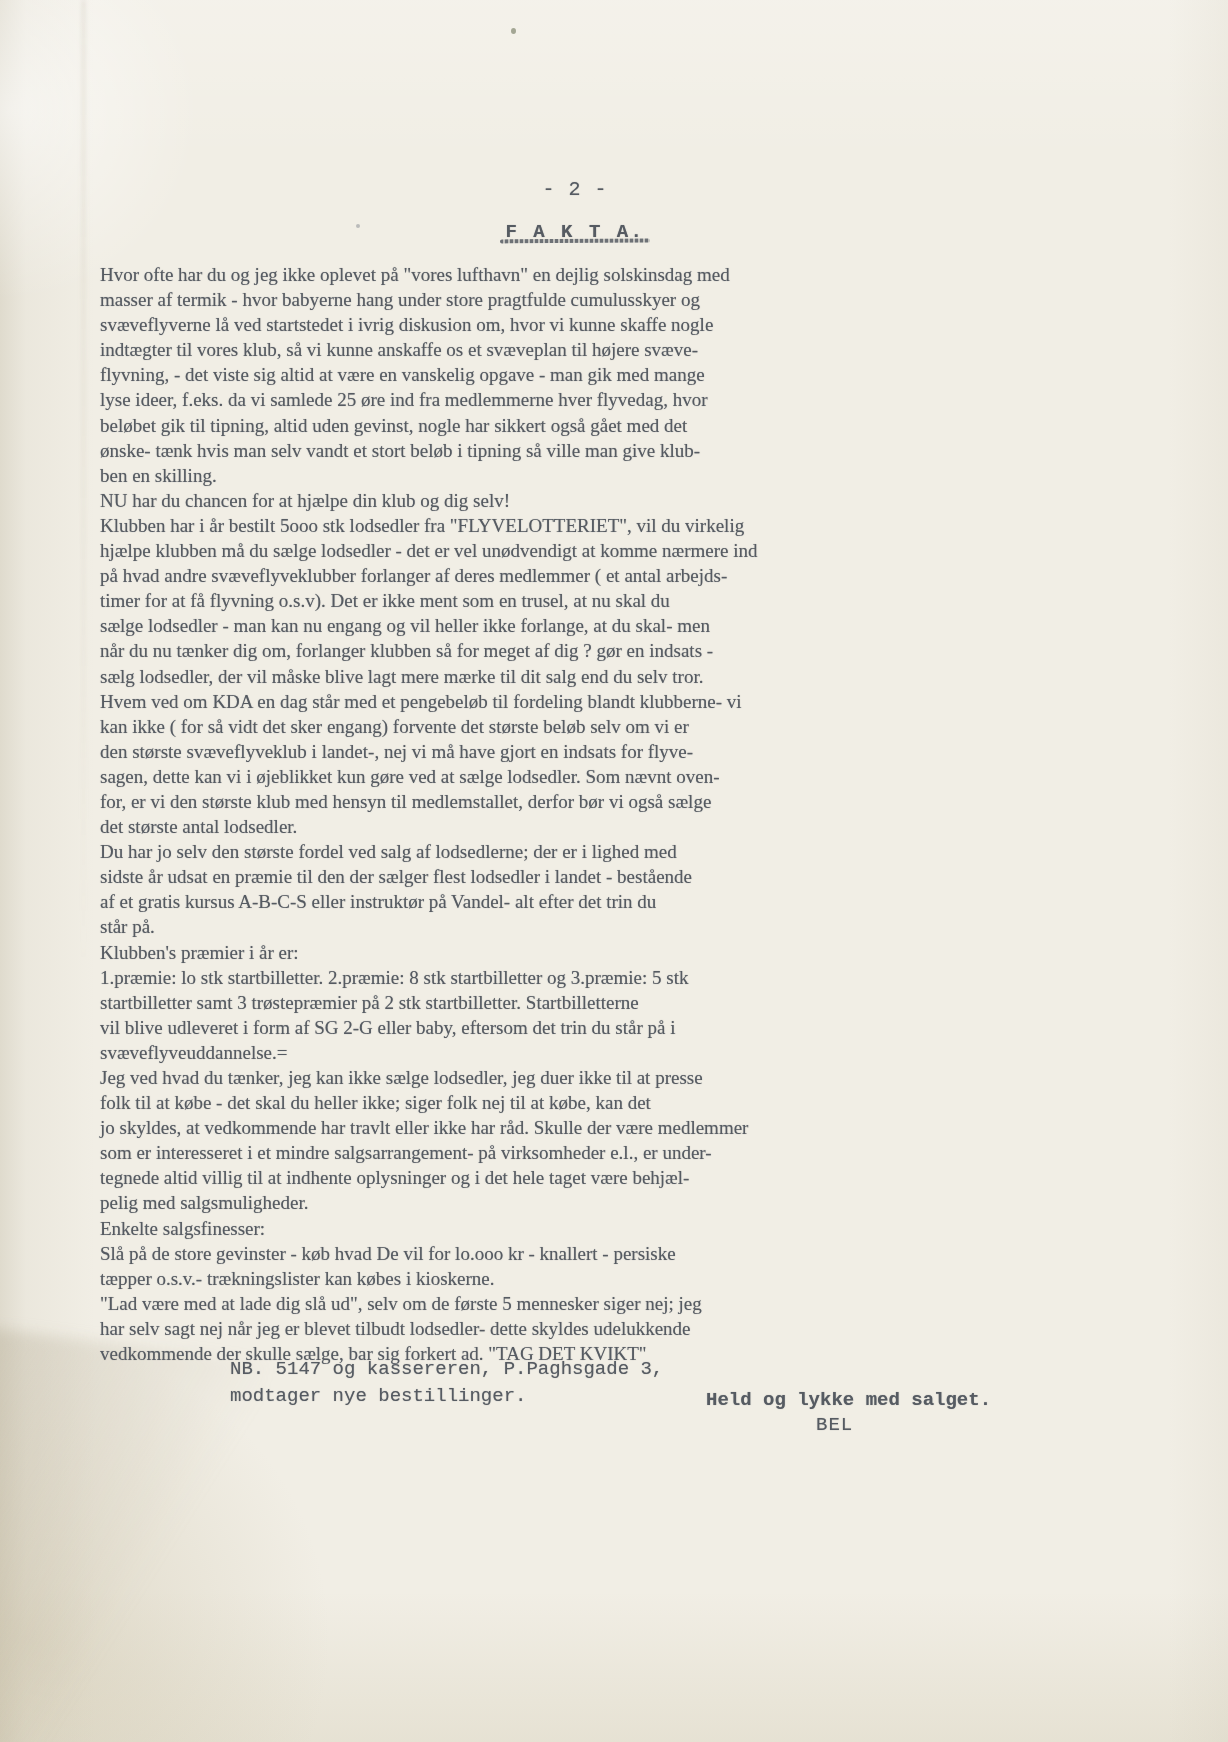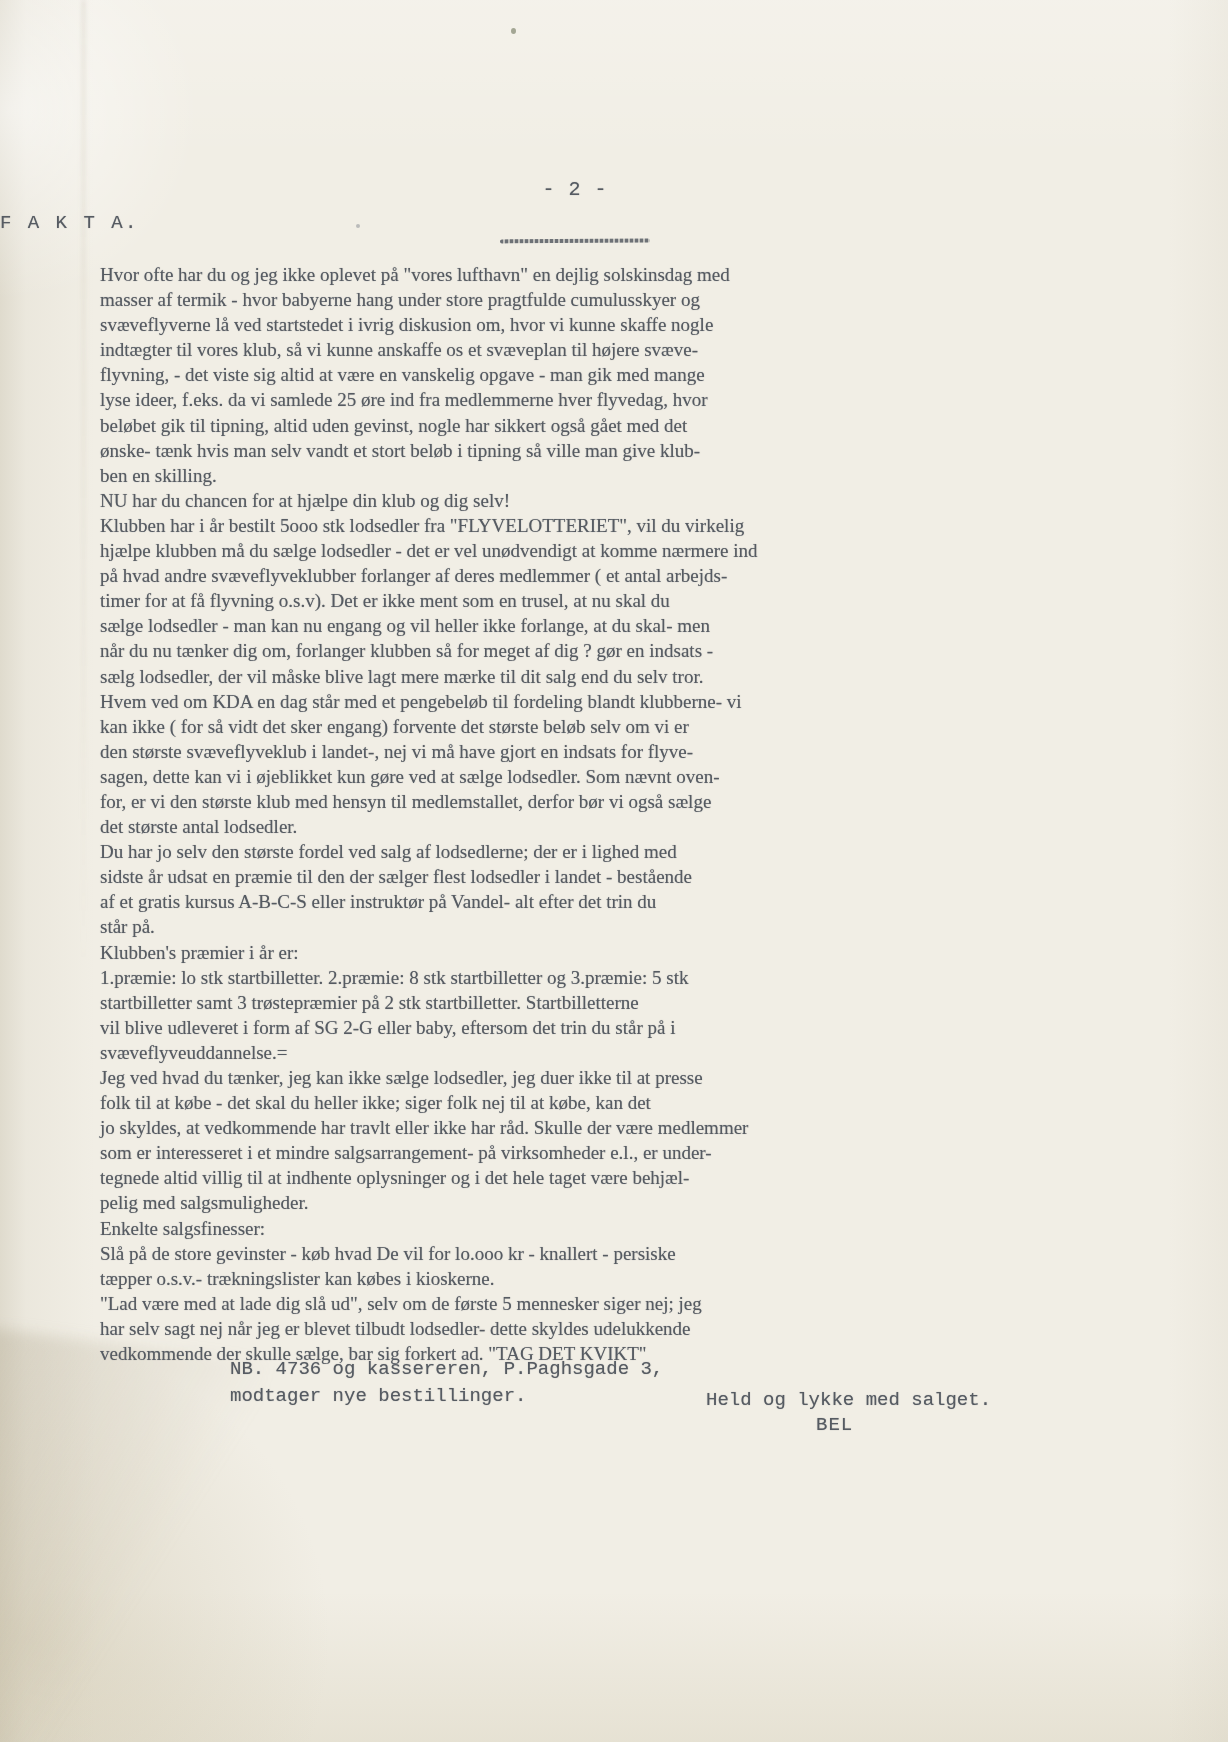--- a/index.html
+++ b/index.html
@@ -43,21 +43,21 @@
     background:#8e9297;opacity:.55;
   }
   .ink{
     text-shadow:0 0 1px rgba(86,91,98,0.55);
   }
   .page-number{
     position:absolute;top:178px;left:0;width:1150px;
     text-align:center;font-size:20px;letter-spacing:1px;
   }
   .title-block{
-    position:absolute;top:212px;left:0;width:1150px;text-align:left;
+    position:absolute;top:221px;left:0;width:1150px;text-align:center;font-weight:bold;
   }
   .doc-title{
     font-size:19px;letter-spacing:2.5px;
   }
   .title-underline{
     position:absolute;top:239px;left:500px;width:150px;height:4px;
     background:repeating-linear-gradient(93deg,
       rgba(86,91,98,0.85) 0 3px, rgba(86,91,98,0.30) 3px 5px);
     border-radius:2px;
     transform:rotate(-0.3deg);
@@ -66,20 +66,21 @@
     position:absolute;top:262px;left:100px;
     font-size:19px;line-height:25.1px;white-space:pre;font-family:Liberation Serif, serif;
   }
   .footer-note{
     position:absolute;top:1356px;left:230px;
     font-size:19px;line-height:27px;white-space:pre;
   }
   .closing{
     position:absolute;top:1389px;left:706px;
     font-size:19px;
+    font-weight:bold;
   }
   .signature{
     position:absolute;top:1414px;left:816px;
     font-size:19px;letter-spacing:1px;text-align:center;
   }
 </style>
 </head>
 <body>
 
 <div class="page">
@@ -134,20 +135,20 @@
 som er interesseret i et mindre salgsarrangement- på virksomheder e.l., er under-
 tegnede altid villig til at indhente oplysninger og i det hele taget være behjæl-
 pelig med salgsmuligheder.
 Enkelte salgsfinesser:
 Slå på de store gevinster - køb hvad De vil for lo.ooo kr - knallert - persiske
 tæpper o.s.v.- trækningslister kan købes i kioskerne.
 "Lad være med at lade dig slå ud", selv om de første 5 mennesker siger nej; jeg
 har selv sagt nej når jeg er blevet tilbudt lodsedler- dette skyldes udelukkende
 vedkommende der skulle sælge, bar sig forkert ad. "TAG DET KVIKT"</div>
 
-  <div class="footer-note ink">NB. 4736 og kassereren, P.Paghsgade 3,
+  <div class="footer-note ink">NB. 5147 og kassereren, P.Paghsgade 3,
 modtager nye bestillinger.</div>
 
   <div class="closing ink">Held og lykke med salget.</div>
 
   <div class="signature ink">BEL</div>
 
 </div>
 
 </body></html>

